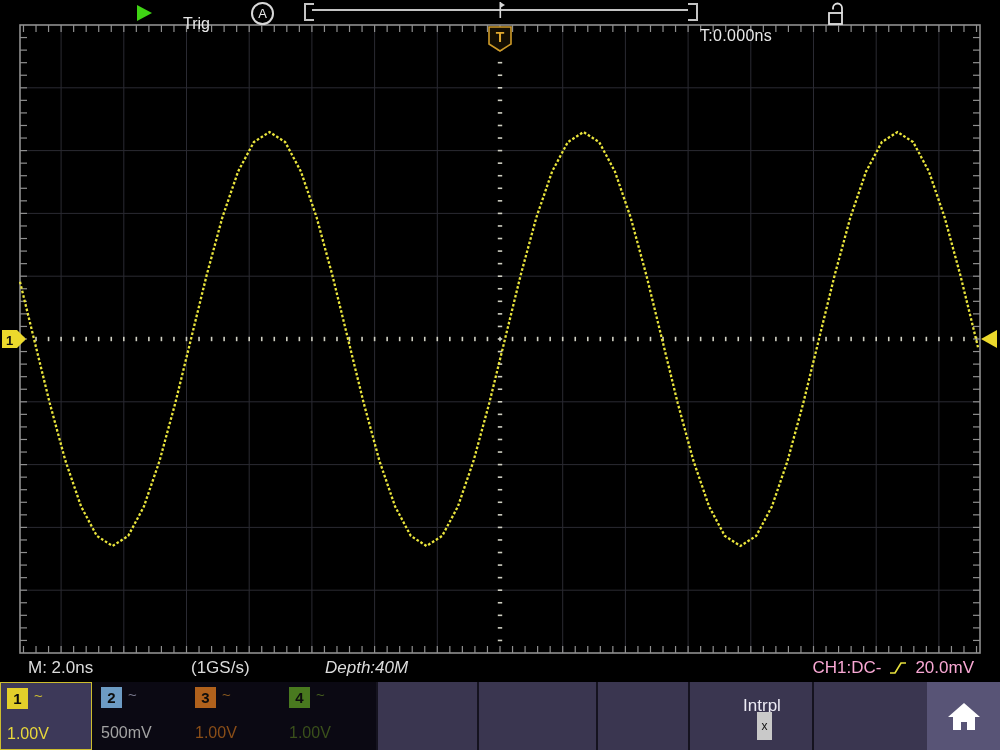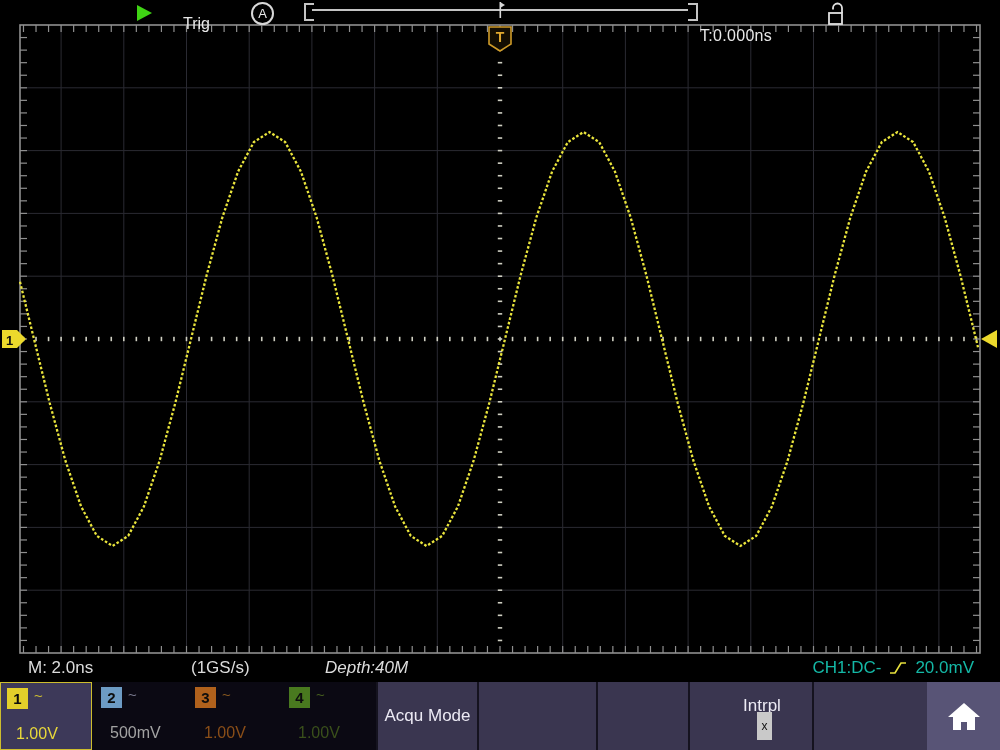--- a/index.html
+++ b/index.html
@@ -20,40 +20,40 @@
      border-right:2px solid #c4c4c4;border-top:2px solid #c4c4c4;border-bottom:2px solid #c4c4c4;}
   .posbar-marker{position:absolute;left:494px;top:1px;}
   .t-offset{position:absolute;left:700px;top:3px;font-size:16px;letter-spacing:.3px;margin-top:24px;}
   .lock-icon{position:absolute;left:826px;top:2px;}
   
   .status-bar{position:absolute;left:0;top:655px;width:1000px;height:27px;z-index:3;
               color:#dcdcdc;font-size:17px;}
   .st-m{position:absolute;left:28px;top:3px;text-align:right;}
   .st-rate{position:absolute;left:163px;top:3px;margin-left:28px;}
   .st-depth{position:absolute;left:325px;top:3px;font-style:italic;}
-  .st-trig{position:absolute;right:26px;top:3px;color:#14b8a6;display:flex;align-items:center;gap:8px;}
+  .st-trig{position:absolute;right:26px;top:3px;color:#f9a8d4;display:flex;align-items:center;gap:8px;}
   
   .bottom-bar{position:absolute;left:0;top:682px;width:1000px;height:68px;z-index:3;background:#0b0913;}
   .menu-bg{position:absolute;left:376px;top:0;width:551px;height:68px;background:#3a3650;}
   .home-cell{position:absolute;left:927px;top:0;width:73px;height:68px;background:#585476;
              display:flex;align-items:center;justify-content:center;}
   .sep{position:absolute;top:0;width:2px;height:68px;background:#15131f;}
   .menu-label{position:absolute;top:0;height:68px;display:flex;align-items:center;justify-content:center;
               color:#eceaf4;font-size:17px;}
   .lbl-acqu{left:378px;width:99px;}
   .lbl-length{left:479px;width:115px;}
   .lbl-intrpl{left:700px;width:124px;height:34px;align-items:flex-end;}
   .intrpl-box{position:absolute;left:757px;top:30px;width:15px;height:28px;background:#c9c9c9;
               color:#111;font-size:12px;display:flex;align-items:center;justify-content:center;}
   .ch-box{position:absolute;top:0;width:92px;height:68px;}
   .ch-box.sel{background:#3d3959;border:1px solid #cdbd2e;box-sizing:border-box;}
   .ch-badge{position:absolute;left:6px;top:5px;width:21px;height:21px;color:#0d0d0d;
             font-size:15px;font-weight:bold;text-align:center;line-height:21px;}
   .ch-tilde{position:absolute;left:33px;top:4px;font-size:15px;}
-  .ch-value{position:absolute;left:6px;top:42px;font-size:16px;margin-left:9px;}
+  .ch-value{position:absolute;left:6px;top:42px;font-size:16px;}
 </style>
 </head>
 <body>
 
 <div class="screen">
 
   <svg class="grat" id="graticule-svg" width="1000" height="750">
       <line x1="61.099999999999966" y1="25" x2="61.099999999999966" y2="653" stroke="#2a2a32" stroke-width="1"></line>
       <line x1="123.79999999999995" y1="25" x2="123.79999999999995" y2="653" stroke="#2a2a32" stroke-width="1"></line>
       <line x1="186.5" y1="25" x2="186.5" y2="653" stroke="#2a2a32" stroke-width="1"></line>
@@ -524,18 +524,17 @@
       <div class="ch-tilde" style="color: rgb(71, 97, 31);">~</div>
       <div class="ch-value" style="color: rgb(58, 80, 27);">1.00V</div>
     </div>
 
     <div class="sep" style="left:376px"></div>
     <div class="sep" style="left:477px"></div>
     <div class="sep" style="left:596px"></div>
     <div class="sep" style="left:688px"></div>
     <div class="sep" style="left:812px"></div>
 
-    <div class="menu-label lbl-acqu">Acqu Mode</div>
     <div class="menu-label lbl-intrpl">Intrpl</div>
     <div class="intrpl-box">x</div>
   </div>
 
 </div>
 
 </body></html>

